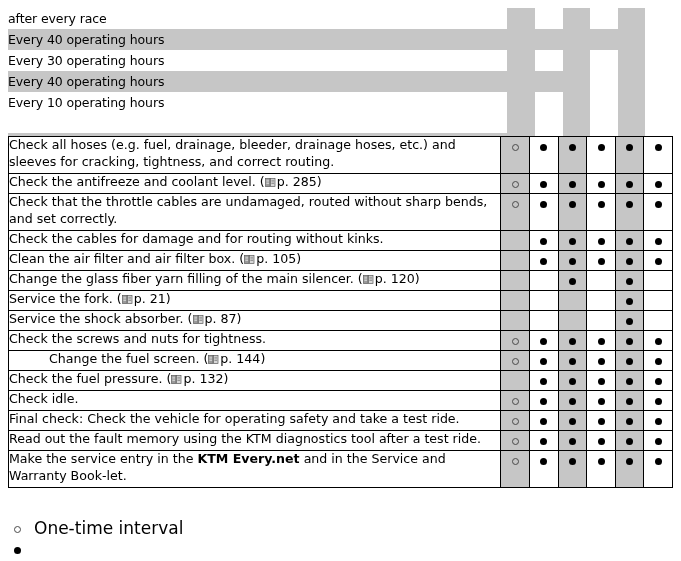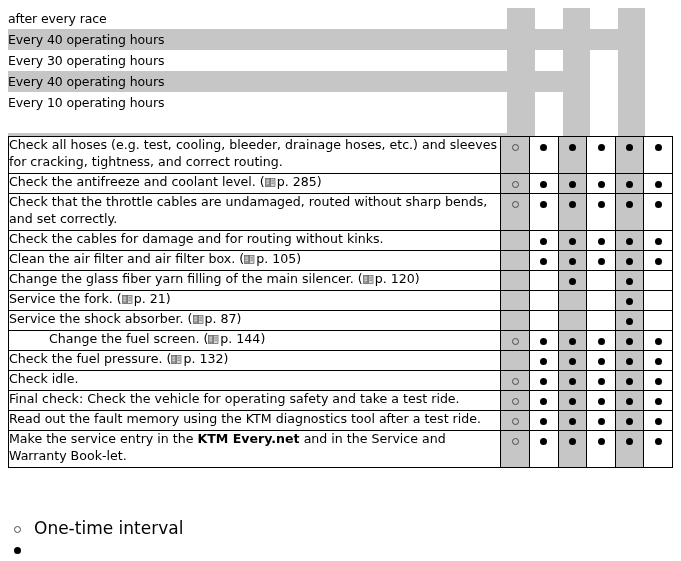--- a/index.html
+++ b/index.html
@@ -164,21 +164,21 @@
         <div class="hdr-band plain" style="width: 554.6px;">Every 10 operating hours</div>
       </div>
       <div class="hdr-row">
         <div class="hdr-band shaded" style="width: 527px; margin-top: 20px;">Once after 1 operating hour</div>
       </div>
     </div>
 
   <table class="sched" id="sched-table">
     <tbody id="sched-body">
         <tr>
-          <td class="task" style="height: 36px;">Check all hoses (e.g. test, cooling, bleeder, drainage hoses, etc.) and sleeves for cracking, tightness, and correct routing.</td>
+          <td class="task" style="height: 36px;">Check all hoses (e.g. fuel, drainage, bleeder, drainage hoses, etc.) and sleeves for cracking, tightness, and correct routing.</td>
           <td class="mark shade" style="width: 27.6px;"><span class="dot-open"></span></td>
           <td class="mark" style="width: 27.6px;"><span class="dot-filled"></span></td>
           <td class="mark shade" style="width: 27.6px;"><span class="dot-filled"></span></td>
           <td class="mark" style="width: 27.6px;"><span class="dot-filled"></span></td>
           <td class="mark shade" style="width: 27.6px;"><span class="dot-filled"></span></td>
           <td class="mark lastcol" style="width: 27.6px;"><span class="dot-filled"></span></td>
         </tr>
         <tr>
           <td class="task" style="height: 15px;">Check the antifreeze and coolant level. (<span class="bookref"><svg width="11" height="9" viewBox="0 0 11 9" xmlns="http://www.w3.org/2000/svg">
                 <rect x="0.5" y="0.5" width="4.5" height="8" fill="#9a9a9a" stroke="#5a5a5a" stroke-width="0.7"></rect>
@@ -279,20 +279,29 @@
                 <line x1="6.4" y1="2.3" x2="9.1" y2="2.3" stroke="#6a6a6a" stroke-width="0.6"></line>
                 <line x1="6.4" y1="3.9" x2="9.1" y2="3.9" stroke="#6a6a6a" stroke-width="0.6"></line>
                 <line x1="6.4" y1="5.5" x2="9.1" y2="5.5" stroke="#6a6a6a" stroke-width="0.6"></line>
               </svg></span><span>p. 87</span>)</td>
           <td class="mark shade" style="width: 27.6px;"><span class="dot-none"></span></td>
           <td class="mark" style="width: 27.6px;"><span class="dot-none"></span></td>
           <td class="mark shade" style="width: 27.6px;"><span class="dot-none"></span></td>
           <td class="mark" style="width: 27.6px;"><span class="dot-none"></span></td>
           <td class="mark shade" style="width: 27.6px;"><span class="dot-filled"></span></td>
           <td class="mark lastcol" style="width: 27.6px;"><span class="dot-none"></span></td>
+        </tr>
+        <tr>
+          <td class="task" style="height: 15px;">Check the screws and nuts for tightness.</td>
+          <td class="mark shade" style="width: 27.6px;"><span class="dot-open"></span></td>
+          <td class="mark" style="width: 27.6px;"><span class="dot-filled"></span></td>
+          <td class="mark shade" style="width: 27.6px;"><span class="dot-filled"></span></td>
+          <td class="mark" style="width: 27.6px;"><span class="dot-filled"></span></td>
+          <td class="mark shade" style="width: 27.6px;"><span class="dot-filled"></span></td>
+          <td class="mark lastcol" style="width: 27.6px;"><span class="dot-filled"></span></td>
         </tr>
         <tr>
           <td class="task" style="height: 15px; padding-left: 40px;">Change the fuel screen. (<span class="bookref"><svg width="11" height="9" viewBox="0 0 11 9" xmlns="http://www.w3.org/2000/svg">
                 <rect x="0.5" y="0.5" width="4.5" height="8" fill="#9a9a9a" stroke="#5a5a5a" stroke-width="0.7"></rect>
                 <rect x="5.5" y="0.5" width="4.5" height="8" fill="#d8d8d8" stroke="#5a5a5a" stroke-width="0.7"></rect>
                 <line x1="1.4" y1="2.3" x2="4.1" y2="2.3" stroke="#f2f2f2" stroke-width="0.6"></line>
                 <line x1="1.4" y1="3.9" x2="4.1" y2="3.9" stroke="#f2f2f2" stroke-width="0.6"></line>
                 <line x1="1.4" y1="5.5" x2="4.1" y2="5.5" stroke="#f2f2f2" stroke-width="0.6"></line>
                 <line x1="6.4" y1="2.3" x2="9.1" y2="2.3" stroke="#6a6a6a" stroke-width="0.6"></line>
                 <line x1="6.4" y1="3.9" x2="9.1" y2="3.9" stroke="#6a6a6a" stroke-width="0.6"></line>

